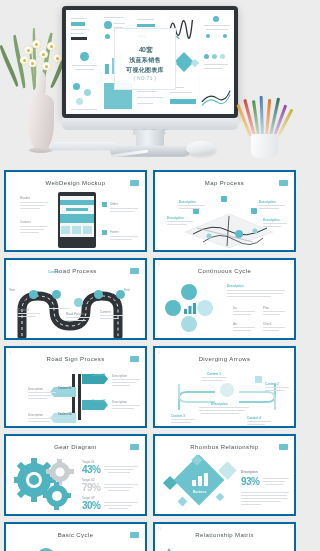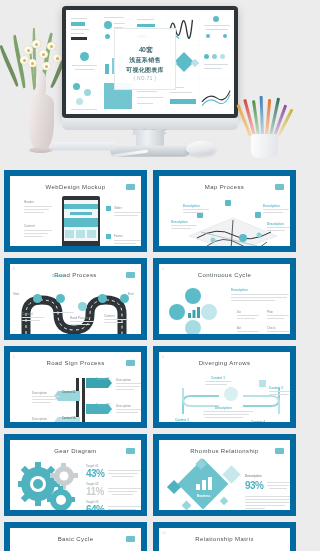--- a/index.html
+++ b/index.html
@@ -117,21 +117,21 @@
     background:linear-gradient(95deg,#fdfdfd,#e2e5e8);
     border-radius:3px 3px 7px 7px;
   }
   .pencil { position:absolute; bottom:24px; width:3px; border-radius:1px 1px 0 0; transform-origin:bottom center; }
 
   
   .slides { padding:0 4px; }
   .srow { display:flex; gap:6px; margin-bottom:6px; }
   .slide {
     position:relative; width:143px; height:82px; background:#fff;
-    border:6px solid #0369a1; overflow:hidden;
+    border:2px solid #0369a1; overflow:hidden;
   }
   .s-title {
     position:absolute; left:0; right:0; top:8px; text-align:center;
     font-size:6px; color:#4a5358; letter-spacing:.4px;
   }
   .s-badge {
     position:absolute; right:6px; top:8px; width:9px; height:6px;
     background:#6cc3cd; border-radius:1px;
   }
   .s-num { position:absolute; left:3px; top:3px; font-size:3px; color:#c9ced1; }
@@ -548,26 +548,26 @@
             <rect x="52" y="35" width="5" height="5"></rect>
         </g>
         <circle cx="43" cy="38" r="5" fill="#ffffff"></circle>
       </svg>
       <div class="lblg" style="left:76px;top:24px;">Target 01</div>
       <div class="pct" style="left:76px;top:28px;font-size:10px;color:#4fb2bf;">43%</div>
       <div class="txtline" style="left:98px;top:30px;width:34px;"></div>
       <div class="txtline" style="left:98px;top:33px;width:30px;"></div>
       <div class="txtline" style="left:102px;top:36px;width:22px;"></div>
       <div class="lblg" style="left:76px;top:42px;">Target 02</div>
-      <div class="pct" style="left:76px;top:46px;font-size:10px;color:#c9ced1;">11%</div>
+      <div class="pct" style="left:76px;top:46px;font-size:10px;color:#c9ced1;">79%</div>
       <div class="txtline" style="left:98px;top:48px;width:34px;"></div>
       <div class="txtline" style="left:98px;top:51px;width:29px;"></div>
       <div class="txtline" style="left:102px;top:54px;width:21px;"></div>
       <div class="lblg" style="left:76px;top:60px;">Target 03</div>
-      <div class="pct" style="left:76px;top:64px;font-size:10px;color:#4fb2bf;">64%</div>
+      <div class="pct" style="left:76px;top:64px;font-size:10px;color:#4fb2bf;">30%</div>
       <div class="txtline" style="left:98px;top:66px;width:34px;"></div>
       <div class="txtline" style="left:98px;top:69px;width:28px;"></div>
       <div class="txtline" style="left:102px;top:72px;width:20px;"></div>
     </div>
 
     <div class="slide">
       <div class="s-title">Rhombus Relationship</div>
       <div class="s-badge"></div>
       <div class="rhomb" style="left:26px;top:26px;width:36px;height:36px;background:#6cc3cd;"></div>
       <div class="rhomb" style="left:10px;top:42px;width:10px;height:10px;background:#4fb2bf;"></div>

